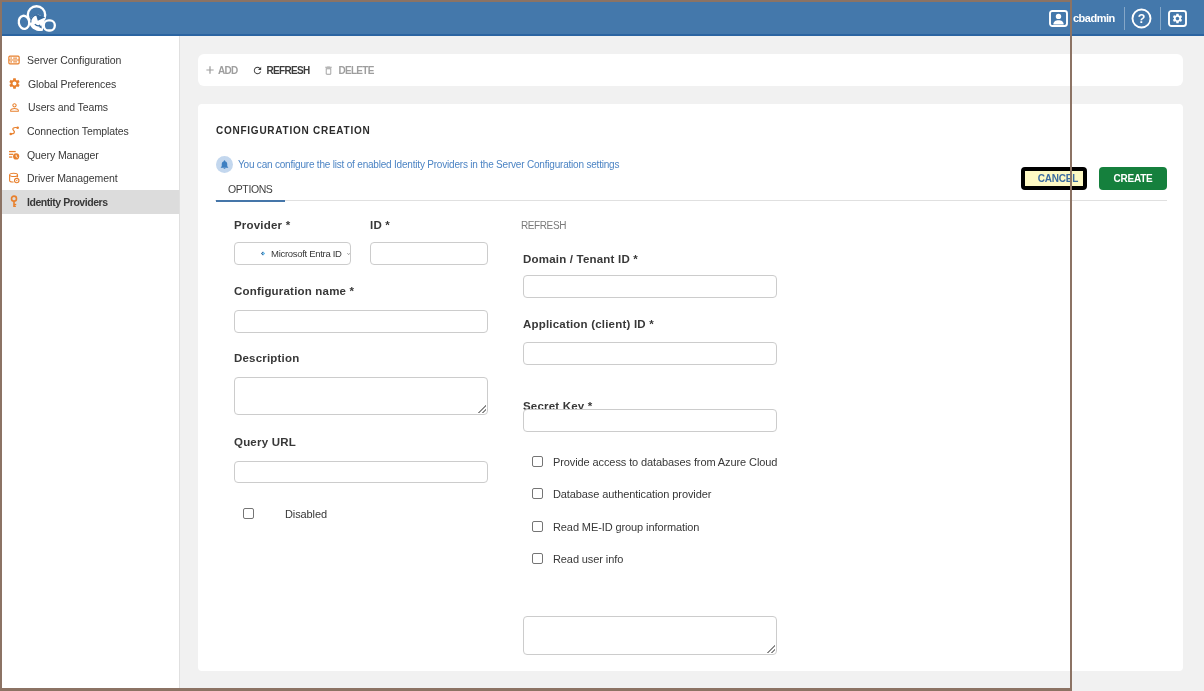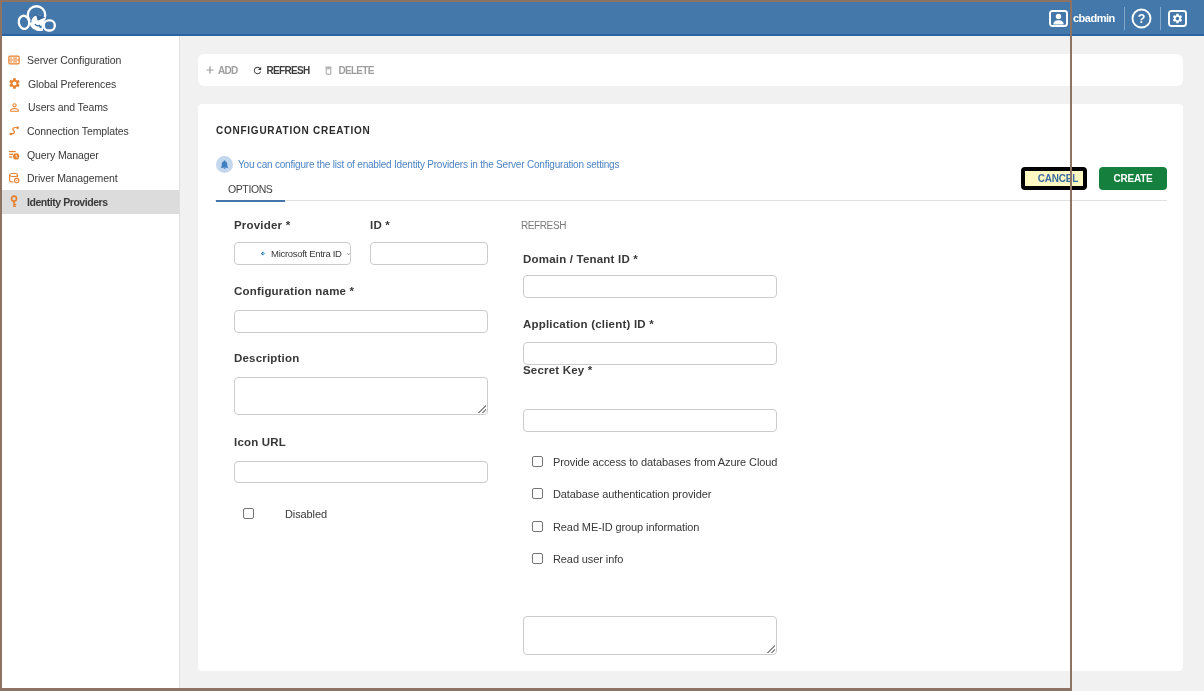--- a/index.html
+++ b/index.html
@@ -174,32 +174,32 @@
   <div class="abs inp" style="left:370px; top:242px; width:118px; height:23px;"></div>
 
   <div class="abs lbl" style="left:234px; top:285px;">Configuration name *</div>
   <div class="abs inp" style="left:234px; top:310px; width:254px; height:23px;"></div>
 
   <div class="abs lbl" style="left:234px; top:352px;">Description</div>
   <div class="abs inp" style="left:234px; top:377px; width:254px; height:38px;">
       <div class="rz"></div>
     </div>
 
-  <div class="abs lbl" style="left:234px; top:436px;">Icon URL</div>
+  <div class="abs lbl" style="left:234px; top:436px;">Query URL</div>
   <div class="abs inp" style="left:234px; top:461px; width:254px; height:22px;"></div>
 
   <div class="abs cb" style="left:243px; top:508px;"></div>
   <div class="abs cblbl" style="left:264px; top:508px;padding-left:21px;">Disabled</div>
 
   <div class="abs" id="openid">REFRESH</div>
   <div class="abs lbl" style="left:523px; top:252.5px;">Domain / Tenant ID *</div>
   <div class="abs inp" style="left:523px; top:275px; width:254px; height:23px;"></div>
   <div class="abs lbl" style="left:523px; top:318px;">Application (client) ID *</div>
   <div class="abs inp" style="left:523px; top:342px; width:254px; height:23px;"></div>
-  <div class="abs lbl" style="left:523px; top:364px;">Secret Key *</div>
+  <div class="abs lbl" style="left:523px; top:400px;">Secret Key *</div>
   <div class="abs inp" style="left:523px; top:409px; width:254px; height:23px;"></div>
 
   <div class="abs cb" style="left:532px; top:456px;"></div>
   <div class="abs cblbl" style="left:553px; top:456px;">Provide access to databases from Azure Cloud</div>
   <div class="abs cb" style="left:532px; top:488px;"></div>
   <div class="abs cblbl" style="left:553px; top:488px;">Database authentication provider</div>
   <div class="abs cb" style="left:532px; top:521px;"></div>
   <div class="abs cblbl" style="left:553px; top:521px;">Read ME-ID group information</div>
   <div class="abs cb" style="left:532px; top:553px;"></div>
   <div class="abs cblbl" style="left:553px; top:553px;">Read user info</div>

